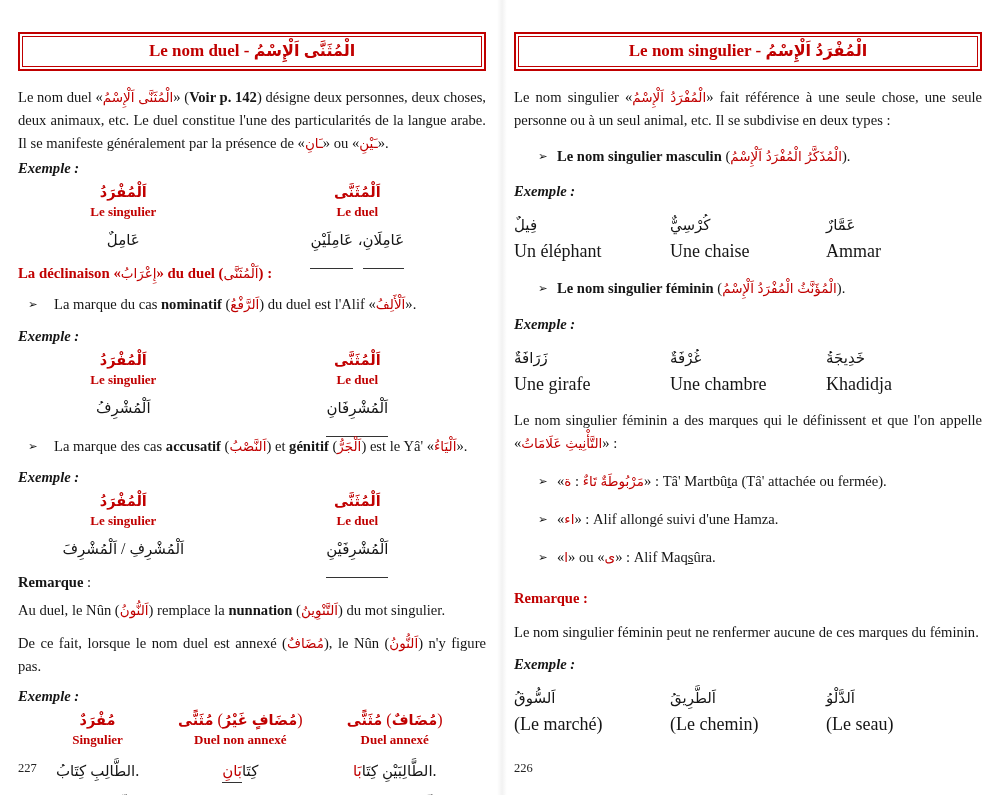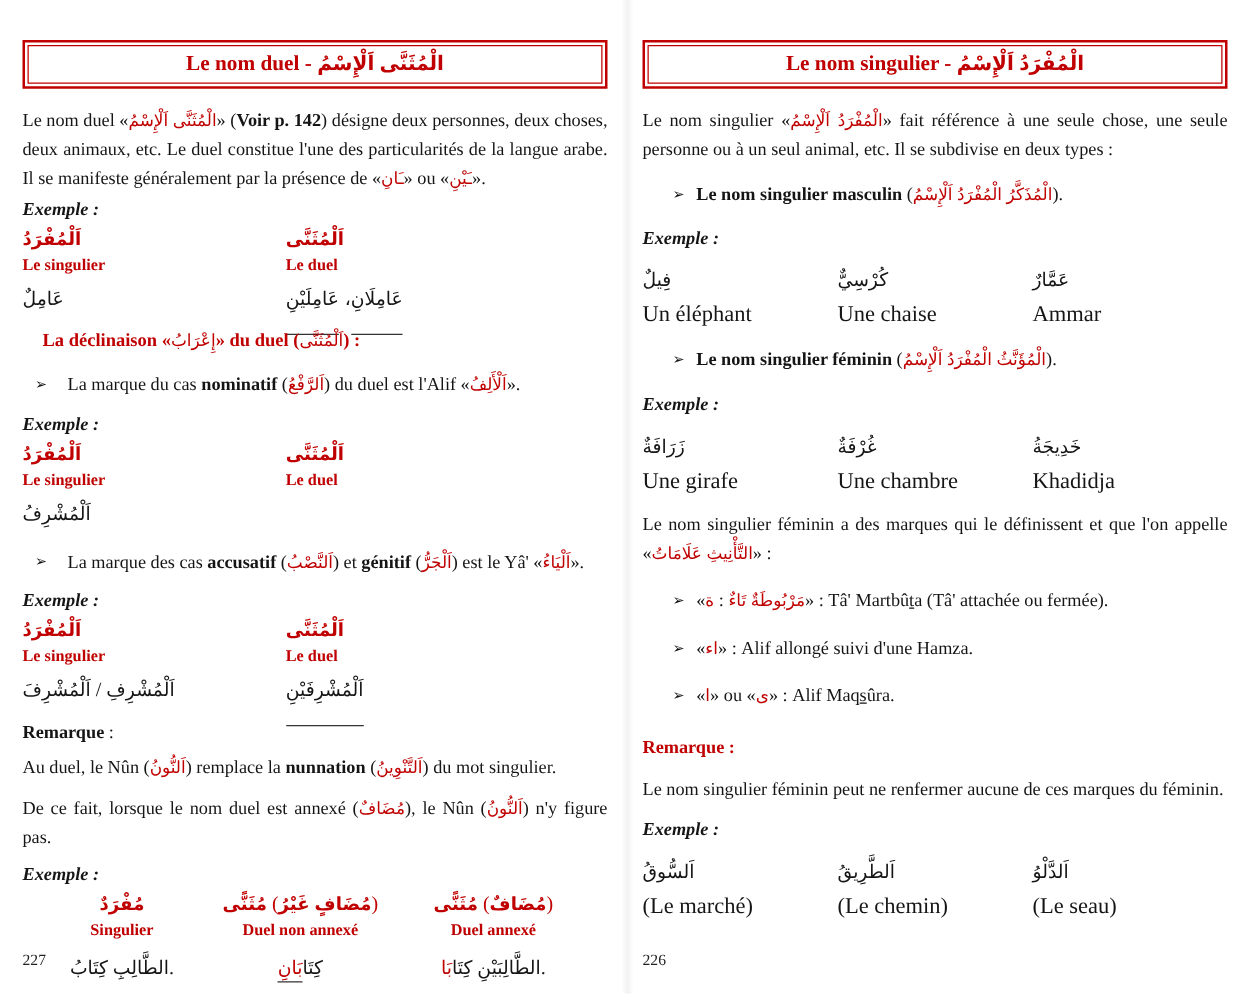--- a/index.html
+++ b/index.html
@@ -43,24 +43,24 @@
   .p-ru{color:#c00000;border-bottom:1.2px solid #333;padding-bottom:2px}
 
   
   .bullet{display:flex;font-size:14.6px;line-height:1.5}
   .bullet .arrow{flex:0 0 26px;font-size:11.5px;padding-top:2px;color:#111}
   .bullet-l{padding-left:10px}
   .bullet-r{padding-left:24px}
   .bullet-r .arrow{flex:0 0 19px}
 
   
-  .redheading{font-size:14.8px;margin:16px}
-
-  
-  .ex2{display:flex;text-align:left}
+  .redheading{font-size:14.8px;margin:0}
+
+  
+  .ex2{display:flex;text-align:center}
   .ex2 .c1{width:45%}
   .ex2 .c2{width:55%}
   .exhead{margin-bottom:3px}
   .exlab{color:#c00000;font-weight:bold;font-size:13px;margin:3px 0 6px}
   .exline{margin-top:3px;line-height:1.7}
 
   
   .table3{display:flex;text-align:center}
   .table3 .tc1{width:34%}
   .table3 .tc2{width:27%}
@@ -117,20 +117,21 @@
 
   <div class="ex2 m6">
     <div class="c1">
       <div class="exhead"><span class="s-arx">اَلْمُفْرَدُ</span></div>
       <div class="exlab">Le singulier</div>
       <div class="exline"><span class="s-ax">اَلْمُشْرِفُ</span></div>
     </div>
     <div class="c2">
       <div class="exhead"><span class="s-arx">اَلْمُثَنَّى</span></div>
       <div class="exlab">Le duel</div>
+      <div class="exline"><span class="s-axu">اَلْمُشْرِفَانِ</span></div>
     </div>
   </div>
 
   <div class="bullet bullet-l m14">
     <span class="arrow">➢</span>
     <span class="btext"><span class="s-t">La marque des cas </span><span class="s-b">accusatif</span><span class="s-t"> (</span><span class="s-ar">اَلنَّصْبُ</span><span class="s-t">) et </span><span class="s-b">génitif</span><span class="s-t"> (</span><span class="s-ar">اَلْجَرُّ</span><span class="s-t">) est le Yâ' «</span><span class="s-ar">اَلْيَاءُ</span><span class="s-t">».</span></span>
   </div>
 
   <p class="exlabel m12">Exemple :</p>
 

